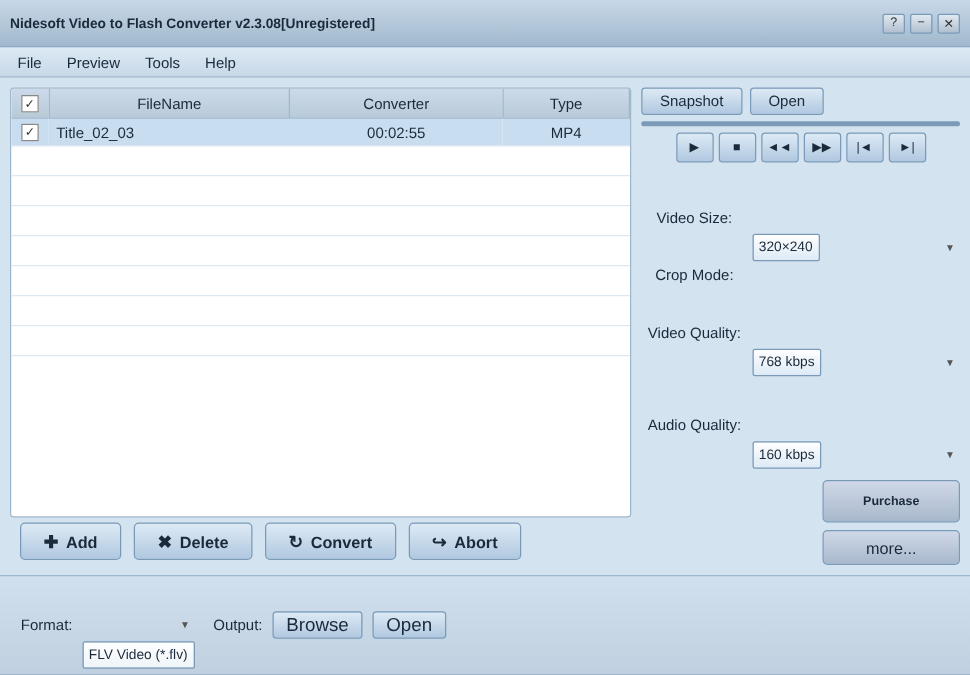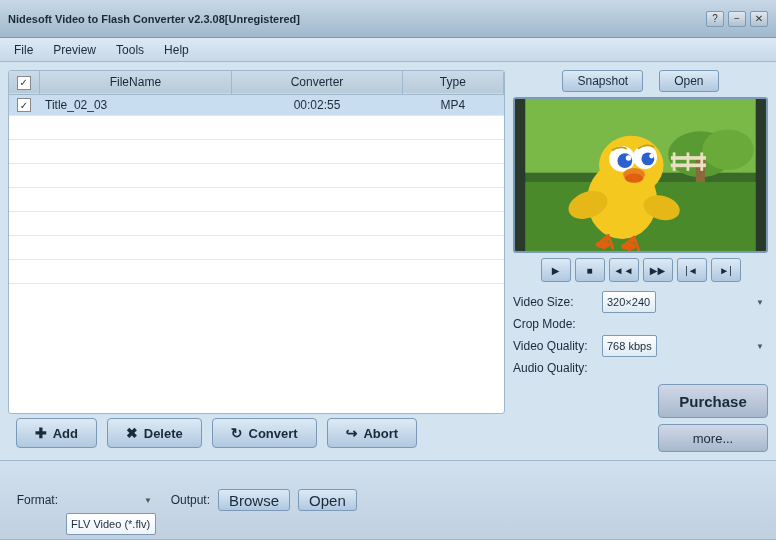--- a/index.html
+++ b/index.html
@@ -105,22 +105,21 @@
       cursor: pointer;
     }
     .checkbox.checked::after {
       content: '✓';
       font-size: 10px;
       color: #333;
     }
 
     .preview-buttons {
       display: flex;
-      gap: 16px;
-      justify-content: center;
+      gap: 6px;
     }
     .preview-btn {
       padding: 3px 14px;
       background: linear-gradient(to bottom, #ddeaf5, #b0c8e0);
       border: 1px solid #7a9ab8;
       border-radius: 3px;
       cursor: pointer;
       font-size: 12px;
       color: #1a2a3a;
     }
@@ -168,40 +167,41 @@
       gap: 4px;
       padding: 4px 0;
     }
     .setting-row {
       display: flex;
       align-items: center;
       gap: 4px;
     }
     .setting-label {
       width: 85px;
-      text-align: left;
+      text-align: center;
       color: #1a2a3a;
       font-size: 12px;
     }
     .setting-select {
       flex: 1;
       height: 22px;
       background: linear-gradient(to bottom, #ffffff, #ddeaf5);
       border: 1px solid #7a9ab8;
       border-radius: 2px;
       font-size: 11px;
       padding: 0 4px;
       color: #1a2a3a;
       cursor: pointer;
       appearance: none;
       -webkit-appearance: none;
     }
     .select-wrapper {
       flex: 1;
       position: relative;
+      margin-top: 48px;
     }
     .select-wrapper::after {
       content: '▼';
       position: absolute;
       right: 4px;
       top: 50%;
       transform: translateY(-50%);
       font-size: 8px;
       color: #555;
       pointer-events: none;
@@ -311,21 +311,21 @@
       font-size: 11px;
       color: #1a2a3a;
     }
     .purchase-btn {
       width: 110px;
       height: 34px;
       background: linear-gradient(to bottom, #d0d8e8, #a8b8cc);
       border: 1px solid #7a9ab8;
       border-radius: 4px;
       cursor: pointer;
-      font-size: 15px;
+      font-size: 10px;
       color: #1a2a3a;
       font-weight: bold;
     }
     .more-btn {
       width: 110px;
       height: 28px;
       background: linear-gradient(to bottom, #d0d8e8, #a8b8cc);
       border: 1px solid #7a9ab8;
       border-radius: 4px;
       cursor: pointer;
@@ -539,20 +539,25 @@
         <div class="setting-row">
           <span class="setting-label">Video Quality:</span>
           <div class="select-wrapper">
             <select class="setting-select">
               <option>768 kbps</option>
             </select>
           </div>
         </div>
         <div class="setting-row">
           <span class="setting-label">Audio Quality:</span>
+          <div class="select-wrapper">
+            <select class="setting-select">
+              <option>160 kbps</option>
+            </select>
+          </div>
         </div>
       </div>
 
       <div style="display:flex; flex-direction:column; gap:6px; align-items:flex-end; margin-top:auto">
         <button class="purchase-btn">Purchase</button>
         <button class="more-btn">more...</button>
       </div>
     </div>
   </div>
 

